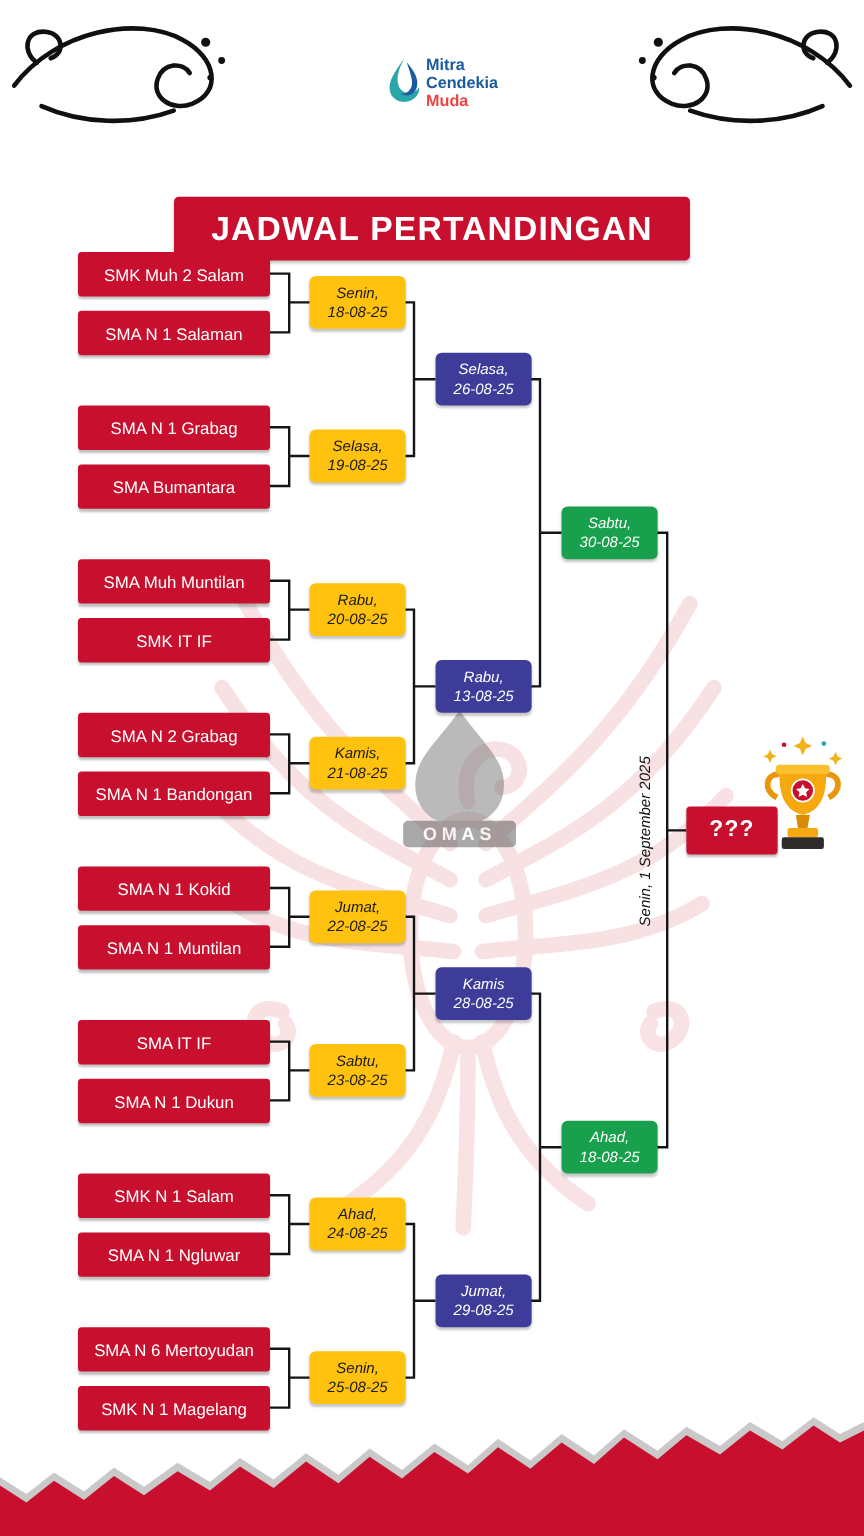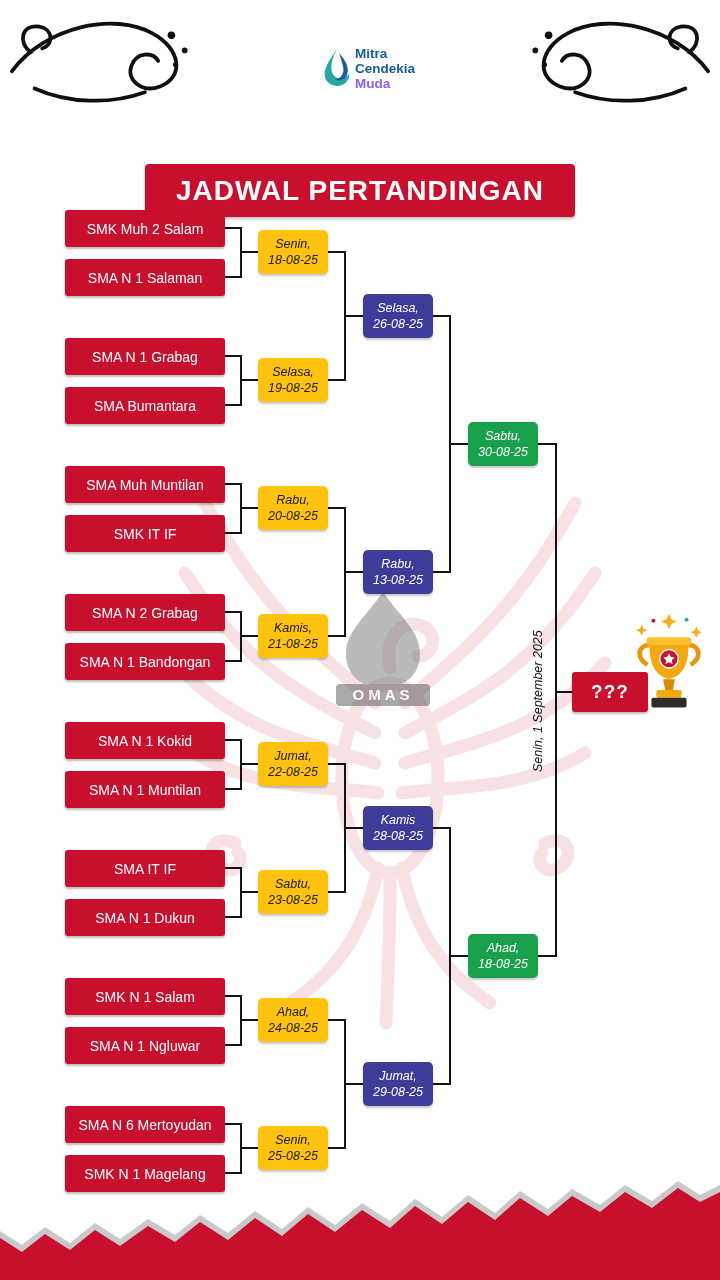--- a/index.html
+++ b/index.html
@@ -8,38 +8,38 @@
     overflow:hidden; font-family:"Liberation Sans", sans-serif;
   }
   .layer { position:absolute; left:0; top:0; pointer-events:none; }
 
   .flourish { position:absolute; top:10px; width:190px; height:96px; }
   .flourish.left  { left:8px; }
   .flourish.right { left:522px; transform:scaleX(-1); }
 
   .logo { position:absolute; left:320px; top:46px; display:flex; align-items:center; gap:1px; }
   .logo-text { font-weight:bold; font-size:13.5px; line-height:15px; color:#1C5AA0; }
-  .logo-text .muda { color:#8b5cf6; }
+  .logo-text .muda { color:#ef4444; }
 
   .banner {
     position:absolute; left:145px; top:129px; width:430px; height:53px;
     background:#C8102E; border-radius:4px; display:flex; align-items:center; justify-content:center;
     color:#ffffff; font-weight:bold; font-size:28px; letter-spacing:1px;
     box-shadow:0 2px 3px rgba(0,0,0,.25);
     margin-top:35px;
   }
 
   .team {
     position:absolute; left:65px; width:160px; height:37px; background:#C8102E;
     color:#ffffff; display:flex; align-items:center; justify-content:center;
     font-size:14px; border-radius:3px; box-shadow:0 2px 2px rgba(0,0,0,.25);
     text-align:center;
   }
   .date {
-    position:absolute; width:70px; height:44px; border-radius:5px;
+    position:absolute; width:80px; height:44px; border-radius:5px;
     display:flex; flex-direction:column; align-items:center; justify-content:center;
     font-style:italic; font-size:12.5px; line-height:16px;
     box-shadow:0 2px 2px rgba(0,0,0,.22); text-align:center;
   }
   .r1 { left:258px; background:#FFC20E; color:#1a1a1a; }
   .r2 { left:363px; background:#3D3C99; color:#ffffff; }
   .r3 { left:468px; background:#18A04C; color:#ffffff; }
 
   .final-label {
     position:absolute; left:528px; top:626px; width:20px; height:150px;

